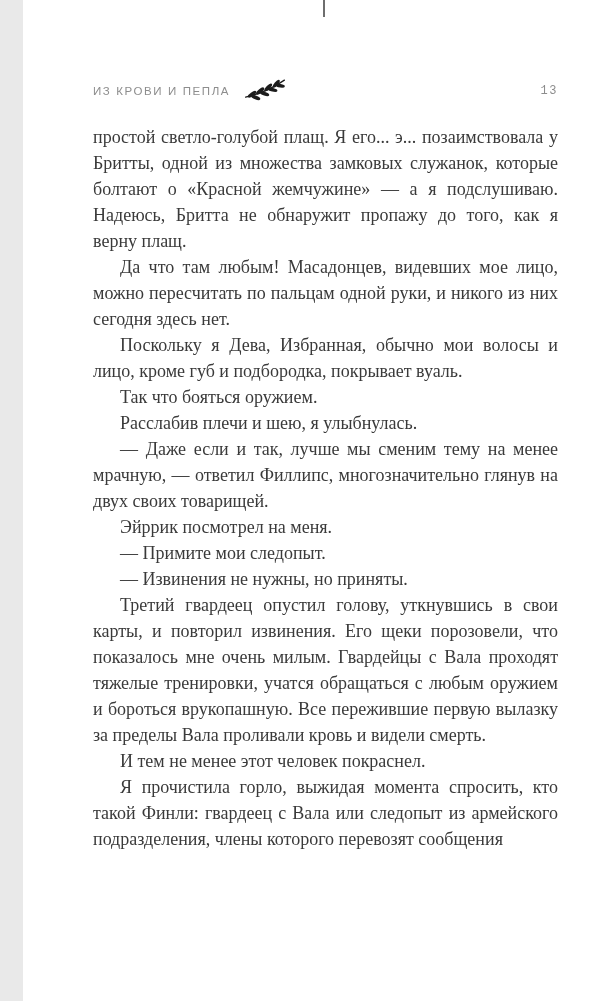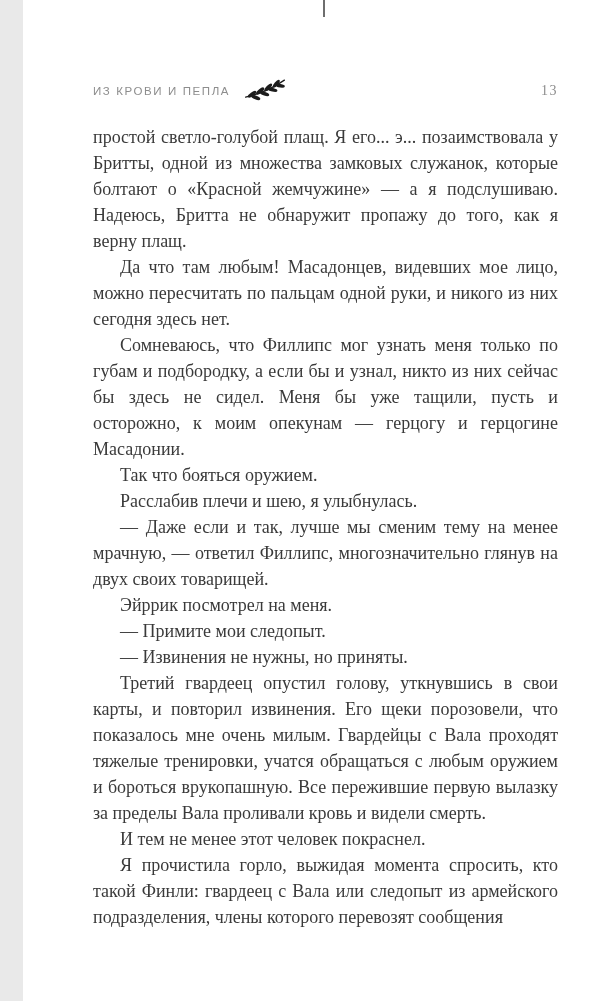--- a/index.html
+++ b/index.html
@@ -43,22 +43,22 @@
   .ornament {
     margin-left: 14px;
     display: inline-flex;
     align-items: center;
     position: relative;
     top: -2px;
   }
 
   .page-number {
     margin-left: auto;
-    font-family: Liberation Serif, serif;
-    font-size: 14px;
+    font-family: Liberation Mono, monospace;
+    font-size: 12px;
     letter-spacing: 1.5px;
     color: var(--header-color, #8d8d8d);
   }
 
   .body-text {
     margin-top: 21px;
     font-size: 18px;
     line-height: 26px;
     color: var(--text-color, #3a3a3a);
     text-align: justify;
@@ -90,21 +90,21 @@
           <ellipse cx="0" cy="0" rx="5.6" ry="2.2" transform="translate(45,10) rotate(8)"></ellipse>
         </g>
       </svg>
     </span>
     <span class="page-number">13</span>
   </header>
 
   <main class="body-text">
     <p>простой светло-голубой плащ. Я его... э... позаимствовала у Бритты, одной из множества замковых служанок, которые болтают о «Красной жемчужине» — а я подслушиваю. Надеюсь, Бритта не обнаружит пропажу до того, как я верну плащ.</p>
     <p class="indent">Да что там любым! Масадонцев, видевших мое лицо, можно пересчитать по пальцам одной руки, и никого из них сегодня здесь нет.</p>
-    <p class="indent">Сомневаюсь, что Филлипс мог узнать меня только по губам и подбородку, а если бы и узнал, никто из них сейчас бы здесь не сидел. Меня бы уже тащили, пусть и осторожно, к моим опекунам — герцогу и герцогине Масадонии.</p>
+    <p class="indent">Поскольку я Дева, Избранная, обычно мои волосы и лицо, кроме губ и подбородка, покрывает вуаль.</p>
     <p class="indent">Так что бояться оружием.</p>
     <p class="indent">Расслабив плечи и шею, я улыбнулась.</p>
     <p class="indent">— Даже если и так, лучше мы сменим тему на менее мрачную, — ответил Филлипс, многозначительно глянув на двух своих товарищей.</p>
     <p class="indent">Эйррик посмотрел на меня.</p>
     <p class="indent">— Примите мои следопыт.</p>
     <p class="indent">— Извинения не нужны, но приняты.</p>
     <p class="indent">Третий гвардеец опустил голову, уткнувшись в свои карты, и повторил извинения. Его щеки порозовели, что показалось мне очень милым. Гвардейцы с Вала проходят тяжелые тренировки, учатся обращаться с любым оружием и бороться врукопашную. Все пережившие первую вылазку за пределы Вала проливали кровь и видели смерть.</p>
     <p class="indent">И тем не менее этот человек покраснел.</p>
     <p class="indent">Я прочистила горло, выжидая момента спросить, кто такой Финли: гвардеец с Вала или следопыт из армейского подразделения, члены которого перевозят сообщения</p>
   </main>

